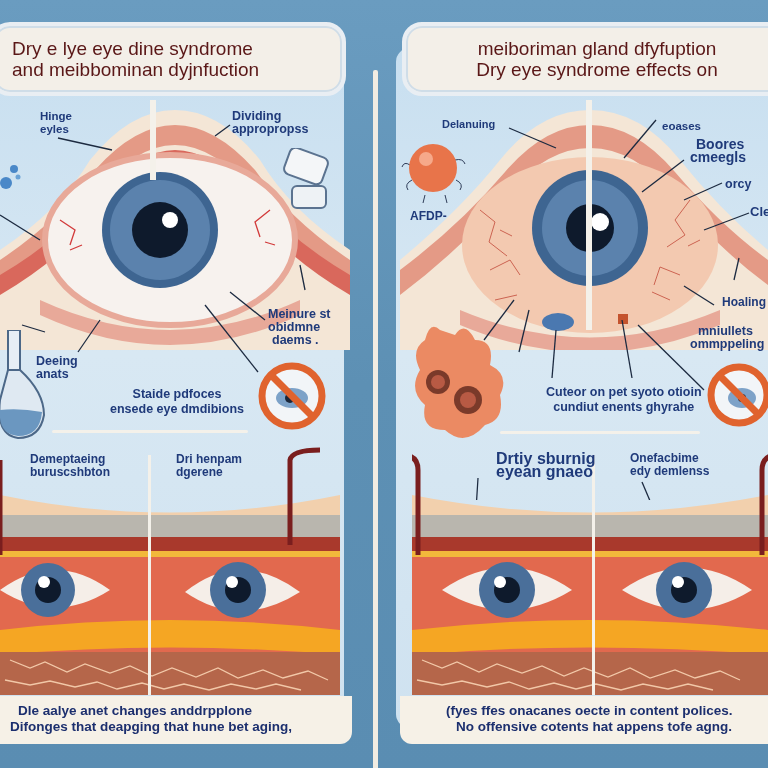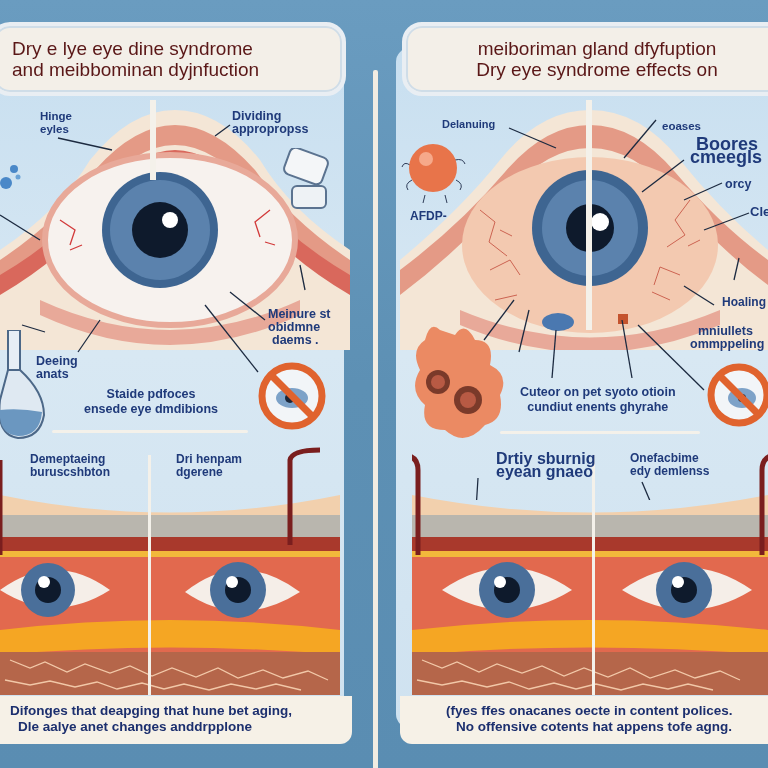--- a/index.html
+++ b/index.html
@@ -43,20 +43,21 @@
 
   .label {
     position: absolute; color: #1f3a7a; font-weight: bold;
     font-size: 11.5px; line-height: 13px; white-space: nowrap;
     z-index: 6;
   }
   .caption {
     position: absolute; color: #1f3a7a; font-size: 12.5px;
     line-height: 15px; font-weight: bold; text-align: center; white-space: nowrap;
     z-index: 6;
+    margin-left: 26px;
   }
   .footer {
     position: absolute; color: #1c2f6e; font-weight: bold;
     font-size: 13.5px; line-height: 16px; white-space: nowrap; z-index: 6;
   }
   .footer-bg {
     position: absolute; background: #f6f1e7; z-index: 4;
   }
   svg.layer { position: absolute; z-index: 3; }
   .hline { position: absolute; height: 3px; background: #f4f1ea; z-index: 5; border-radius: 2px; }
@@ -184,22 +185,22 @@
   <div>Demeptaeing</div>
   <div>buruscshbton</div>
 </div>
 <div class="label" style="left:176px;top:453px;font-size:12px;">
   <div>Dri henpam</div>
   <div>dgerene</div>
 </div>
 
 <div class="footer-bg" style="left:-8px;top:696px;width:360px;height:48px;border-radius:0 0 12px 0;"></div>
 <div class="footer" style="left:10px;top:703px;">
+  <div style="padding-left:8px">Dle  aalye anet changes anddrpplone</div>
   <div>Difonges that deapging that hune bet aging,</div>
-  <div style="padding-left:8px">Dle  aalye anet changes anddrpplone</div>
 </div>
 
 <div class="panel right"></div>
 
 <div class="title-box right">
   <span>meiboriman gland dfyfuption</span>
   <span>Dry eye syndrome effects on</span>
 </div>
 
 <svg class="layer" style="left:400px;top:100px" width="368" height="250" viewBox="0 0 368 250">
@@ -259,21 +260,21 @@
     <line x1="642" y1="482" x2="656" y2="515" transform="translate(-384,0)"></line>
   </g>
 </svg>
 
 <div class="label" style="left:442px;top:118px;font-size:11px;">
   <div>Delanuing</div>
 </div>
 <div class="label" style="left:662px;top:120px;">
   <div>eoases</div>
 </div>
-<div class="label" style="left:690px;top:138px;font-size:18px;">
+<div class="label" style="left:690px;top:138px;font-size:14px;">
   <div style="padding-left:6px">Boores</div>
   <div>cmeegls</div>
 </div>
 <div class="label" style="left:725px;top:178px;font-size:12.5px;">
   <div>orcy</div>
 </div>
 <div class="label" style="left:750px;top:205px;font-size:13px;">
   <div>Cle</div>
 </div>
 <div class="label" style="left:410px;top:210px;font-size:12px;">

